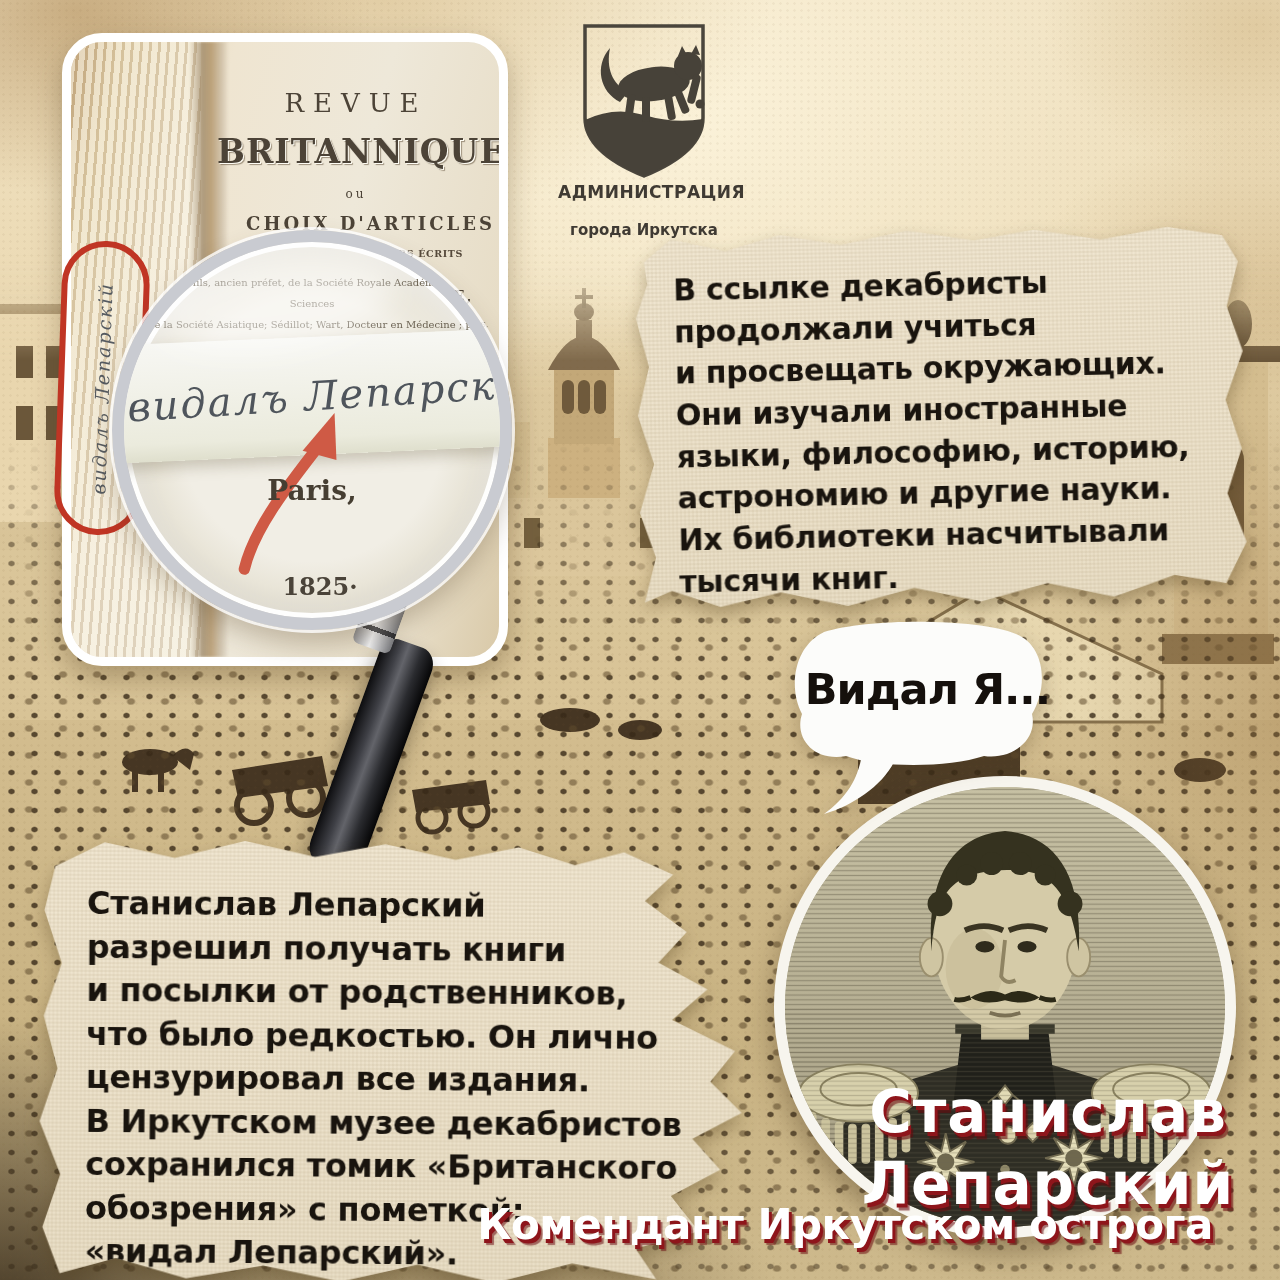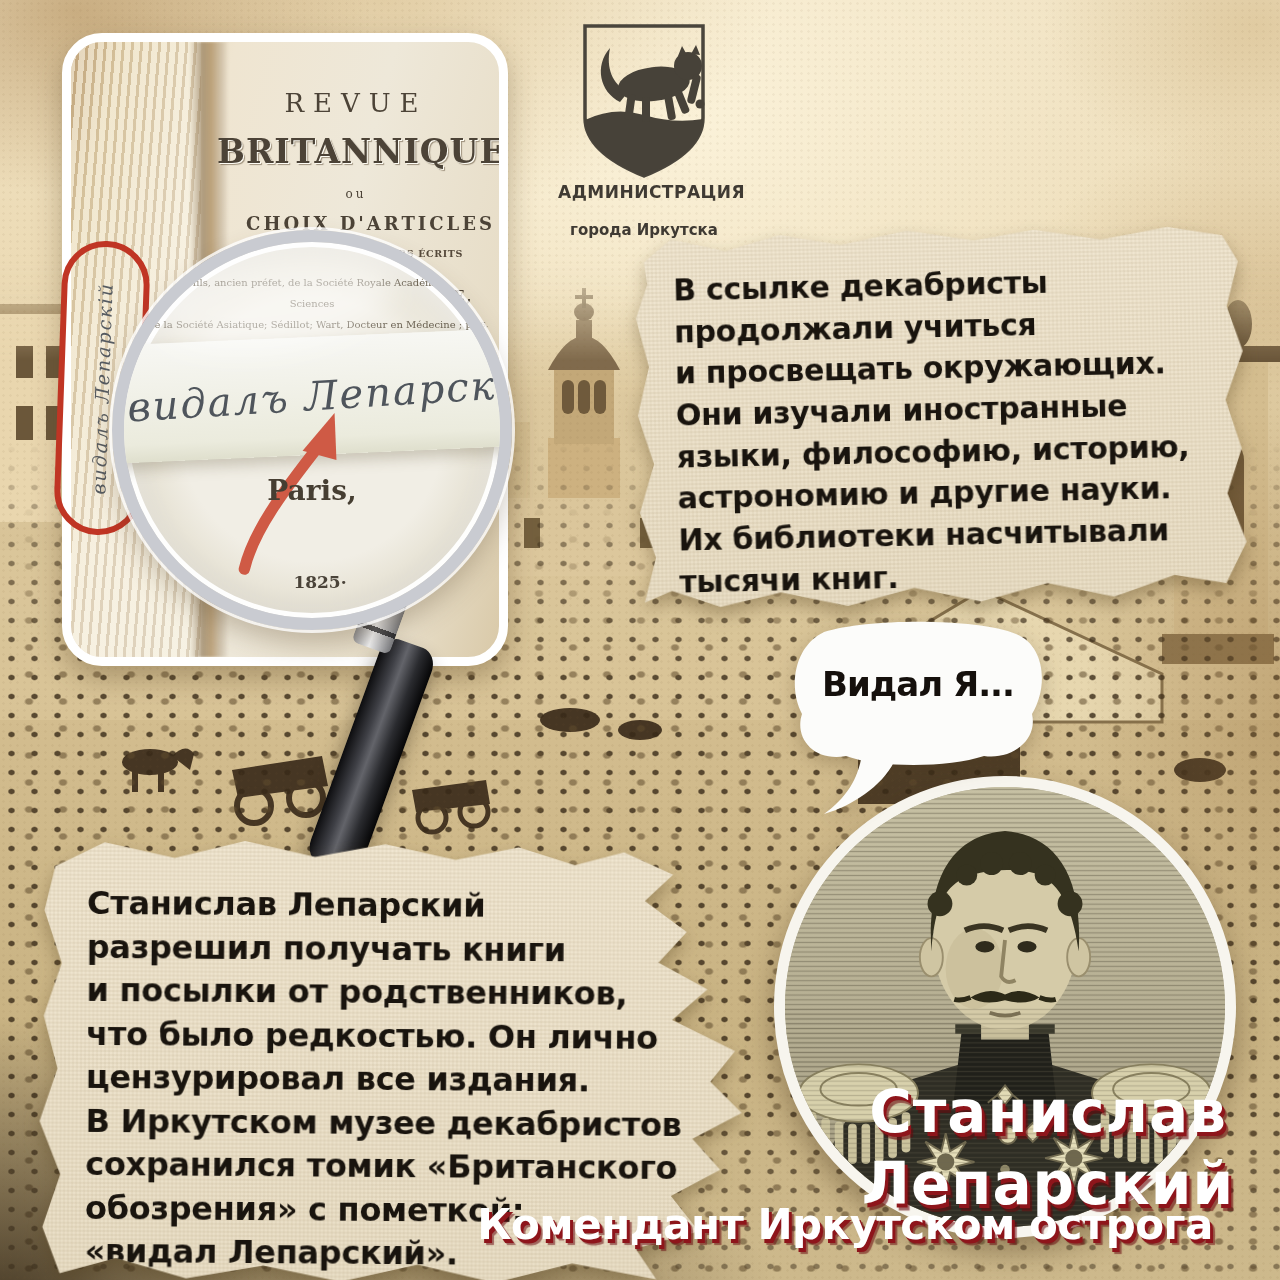--- a/index.html
+++ b/index.html
@@ -81,21 +81,21 @@
     transform:rotate(-2.5deg);background:linear-gradient(180deg,#f7f7f3,#ebebdd 85%,#dfdfcd);
     box-shadow:0 7px 14px rgba(100,90,60,.28);display:flex;align-items:center;justify-content:center;}
   .g-hand{font-family:"DejaVu Serif","Liberation Serif",serif;font-style:italic;
     font-size:40px;color:#4f555c;letter-spacing:2px;transform:rotate(-1deg);white-space:nowrap;}
   .g-paris{position:absolute;left:0;right:0;top:232px;text-align:center;
     font-family:"DejaVu Serif","Liberation Serif",serif;font-weight:700;font-size:28px;color:#463e32;}
   .g-pub{position:absolute;left:0;right:0;top:278px;text-align:center;
     font-family:"DejaVu Serif","Liberation Serif",serif;font-size:8.6px;line-height:1.75;
     color:#5f574a;white-space:pre-line;}
   .g-year{position:absolute;left:16px;right:0;top:330px;text-align:center;
-    font-family:"DejaVu Serif","Liberation Serif",serif;font-weight:700;font-size:17px;color:#4a4339;}
+    font-family:"DejaVu Serif","Liberation Serif",serif;font-weight:700;font-size:24px;color:#4a4339;}
   .g-arrow{position:absolute;inset:0;pointer-events:none;}
   .collar{position:absolute;left:372px;top:588px;width:40px;height:64px;z-index:5;
     transform:rotate(20deg);transform-origin:50% 0;border-radius:7px;
     background:linear-gradient(90deg,#8f9094,#f2f3f5 45%,#77787c),
                linear-gradient(180deg,transparent 0 10px,#5a5b60 10px 15px,transparent 15px 42px,#5a5b60 42px 47px,transparent 47px);
     background-blend-mode:multiply;}
   .handle{position:absolute;left:384px;top:644px;width:56px;height:238px;z-index:4;
     transform:rotate(20deg);transform-origin:50% 0;border-radius:16px/20px;
     background:linear-gradient(90deg,#0c0c0e,#3f4046 30%,#63646a 46%,#2a2b2f 72%,#050506);
     box-shadow:0 12px 20px rgba(40,30,15,.45);}
@@ -120,22 +120,22 @@
   .note-right .note-text{font-size:30px;line-height:1.39;letter-spacing:-.3px;}
   .note-left{left:40px;top:842px;width:702px;height:440px;transform:rotate(.4deg);z-index:5;}
   .note-left .note-paper{clip-path:polygon(2% 6%,9% .5%,19% 4%,29% 0%,39% 3.5%,49% .5%,59% 4%,68% 1%,76% 5%,83% 2%,90% 7%,86% 13%,92% 20%,88% 27%,95% 33%,90% 40%,99% 47%,95.5% 54%,100% 61%,93% 67%,97% 74%,90% 80%,94% 88%,85% 92%,88% 99%,76% 95.5%,65% 100%,54% 96%,43% 100%,32% 96.5%,21% 99.5%,11% 95%,3% 98.5%,.5% 88%,3% 76%,0% 64%,2.5% 52%,.5% 40%,3% 28%,.5% 16%);
     padding:42px 26px 0 46px;}
   .note-left .note-text{font-size:32px;line-height:1.36;letter-spacing:-.3px;}
 
   
   .bubble{position:absolute;left:786px;top:616px;width:264px;height:204px;z-index:6;
     filter:drop-shadow(0 6px 10px rgba(80,60,30,.3));}
   .bubble svg{position:absolute;inset:0;}
-  .bubble-text{position:absolute;left:0;right:0;top:48px;text-align:center;
-    font-size:34px;font-weight:700;color:#15100c;letter-spacing:-1px;white-space:nowrap;}
+  .bubble-text{position:absolute;left:0;right:0;top:48px;text-align:right;
+    font-size:43px;font-weight:700;color:#15100c;letter-spacing:-1px;white-space:nowrap;}
 
   
   .portrait{position:absolute;left:774px;top:776px;width:462px;height:462px;z-index:3;
     border:11px solid #f7f5ee;border-radius:50%;overflow:hidden;background:#b3ac92;
     box-shadow:0 14px 30px rgba(70,50,25,.42);}
   .portrait svg{display:block;width:100%;height:100%;}
 
   
   .names{position:absolute;left:778px;top:1076px;width:540px;z-index:7;text-align:center;
     color:#fff;font-weight:800;font-size:58px;line-height:72px;letter-spacing:1px;

